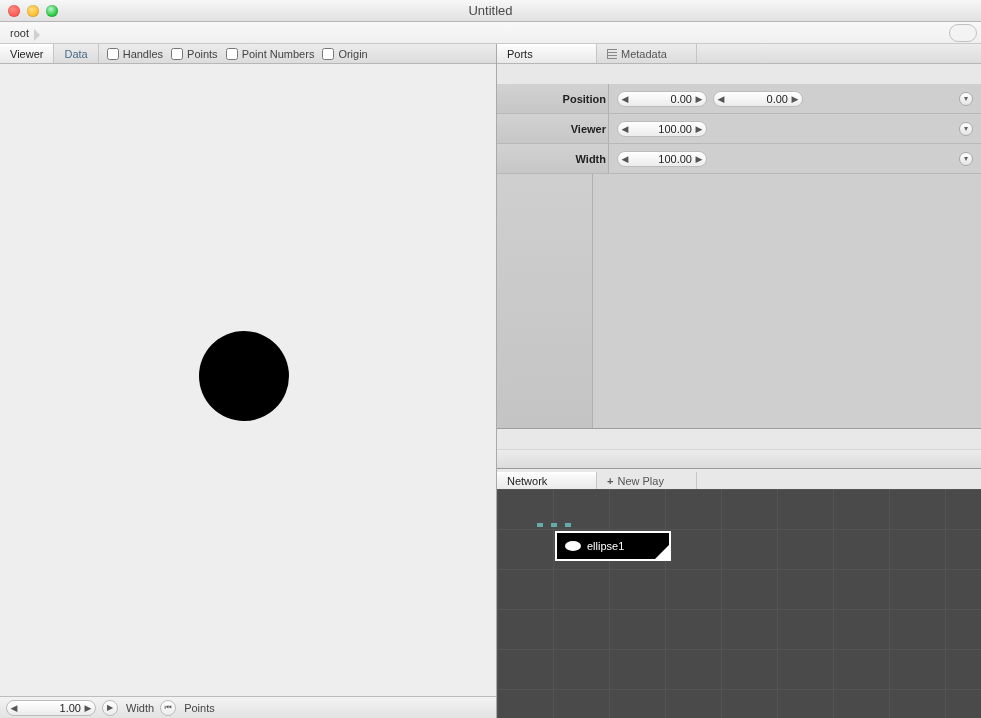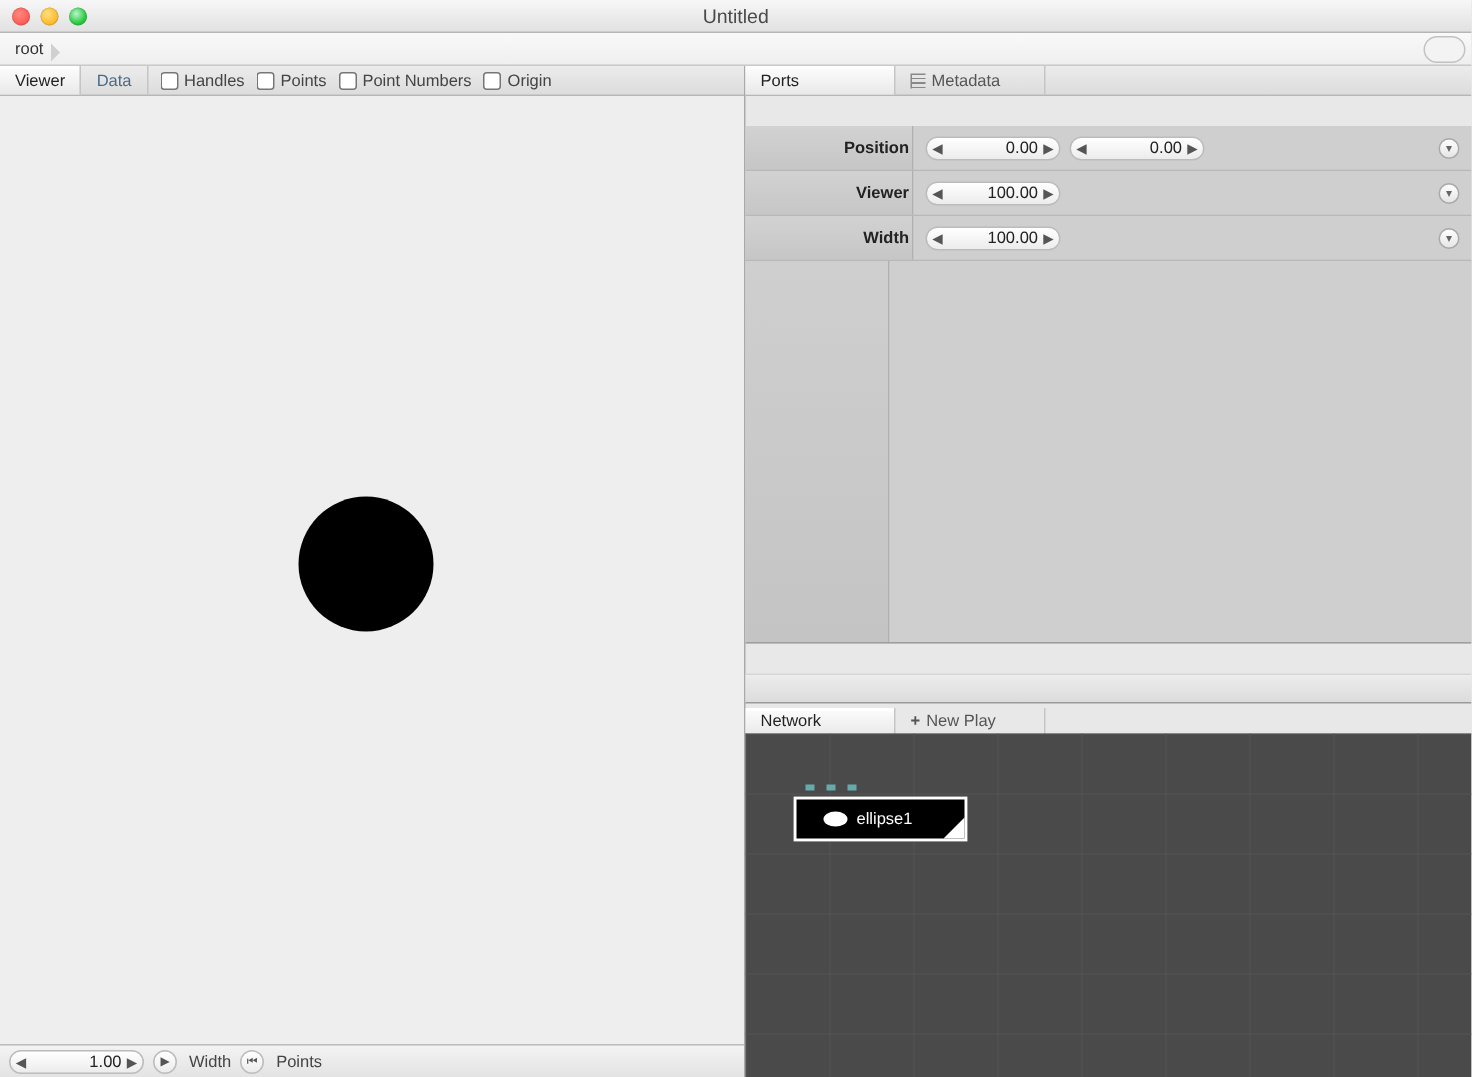--- a/index.html
+++ b/index.html
@@ -57,21 +57,21 @@
 .disclosure { margin-left:auto; width:14px;height:14px;border:1px solid #aaa;border-radius:7px;background:linear-gradient(#fff,#e5e5e5);display:flex;align-items:center;justify-content:center;color:#666;font-size:8px;cursor:pointer;}
 .param-rest { background: #c8c8c8; flex:1; display:flex; }
 .param-rest .lcol { width:96px; background: linear-gradient(#cfcfcf,#c4c4c4); border-right:1px solid #b0b0b0;}
 .param-rest .rcol { flex:1; background:#cfcfcf; }
 
 
 .nettabs { height: 20px; background: linear-gradient(#ececec,#dcdcdc); border-top:1px solid #d6d6d6; border-bottom: 1px solid #9a9a9a; display:flex;align-items:center; }
 .nettabs .tab { min-width: 100px; margin-top: 44px; }
 .plus-icon { font-weight:bold; margin-right:4px; color:#555;}
 .network { flex:1; background:#4a4a4a; position:relative; background-image: linear-gradient(#545454 1px, transparent 1px), linear-gradient(90deg,#545454 1px, transparent 1px); background-size: 56px 40px; background-position: 0 0; }
-.node { position:absolute; left: 32px; top: 42px; width: 116px; height: 30px; background:#000; border:2px solid #fff; display:flex; align-items:center; gap:6px; padding:0 18px; color:#fff; cursor:move;}
+.node { position:absolute; left: 58px; top: 42px; width: 116px; height: 30px; background:#000; border:2px solid #fff; display:flex; align-items:center; gap:6px; padding:0 8px; color:#fff; cursor:move;}
 .node .thumb { width:16px; height:10px; background:#fff; border-radius:50%; }
 .node .corner { position:absolute; right:0; bottom:0; width:0;height:0;border-left:14px solid transparent;border-bottom:14px solid #fff;}
 .node-handles { position:absolute; left:40px; top:34px; display:flex; gap:8px;}
 .node-handles i { width:6px;height:4px;background:#6aa; display:block;}
 
 </style>
 </head>
 <body>
 
 <div class="titlebar">

